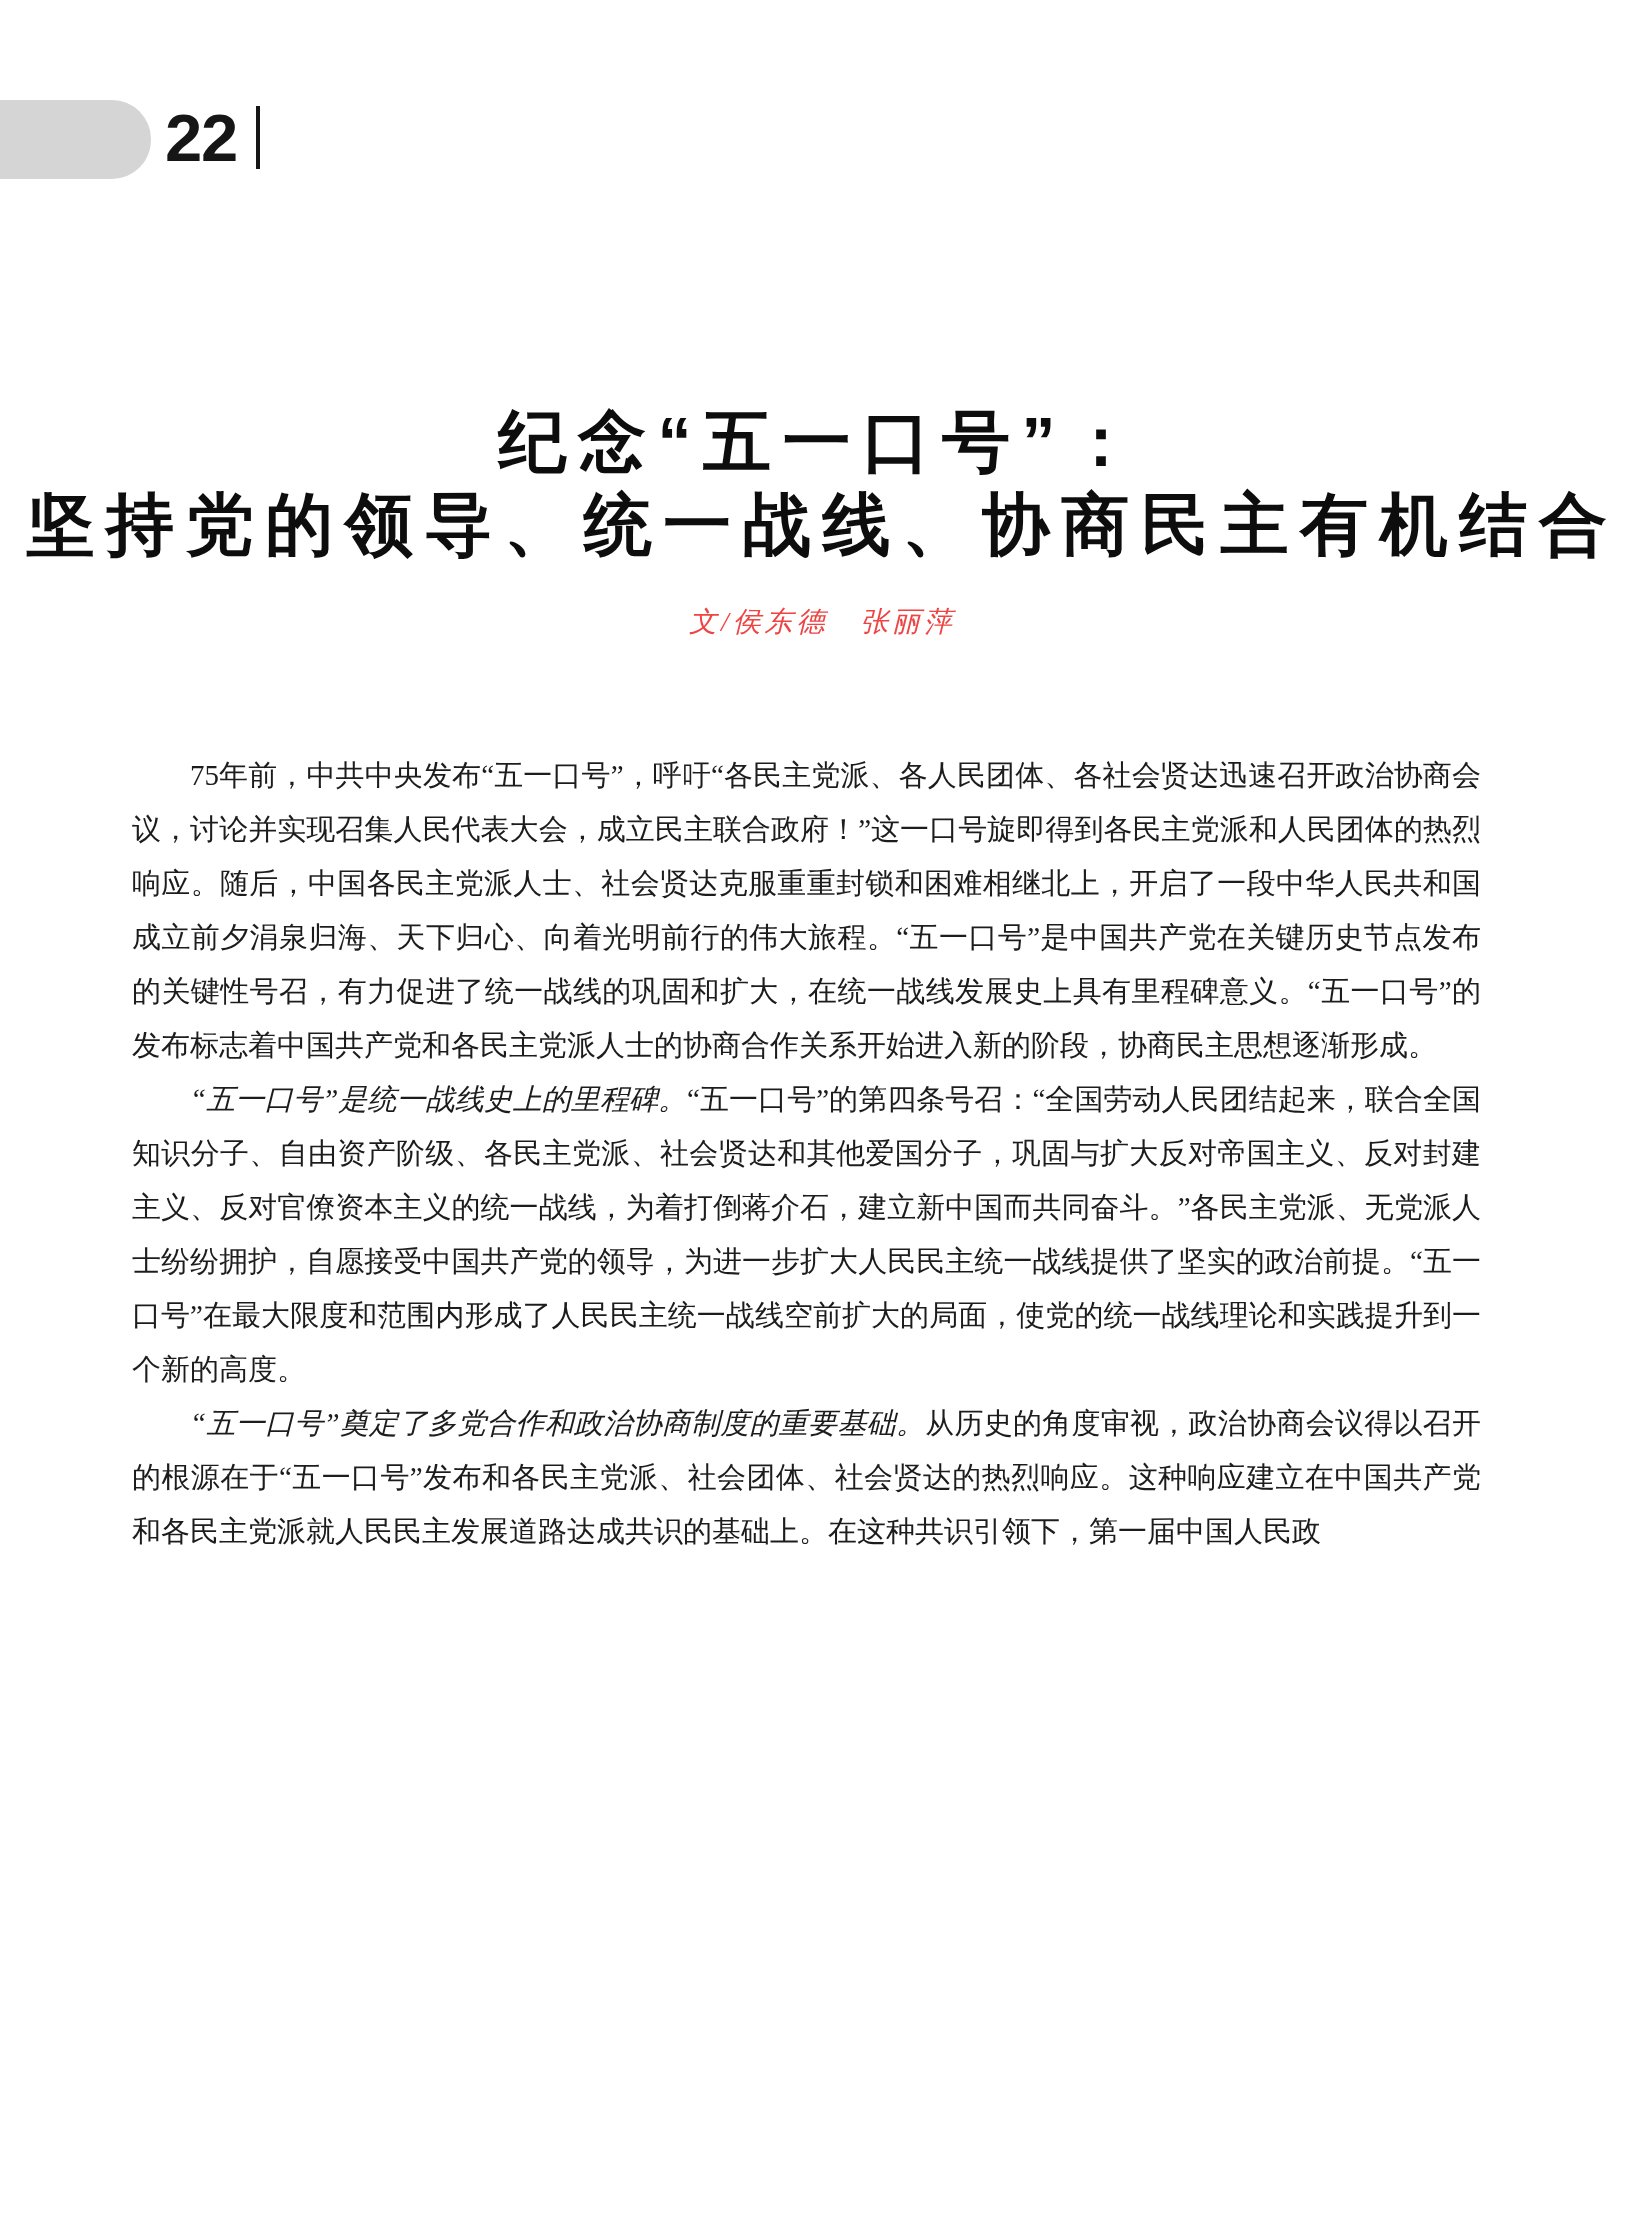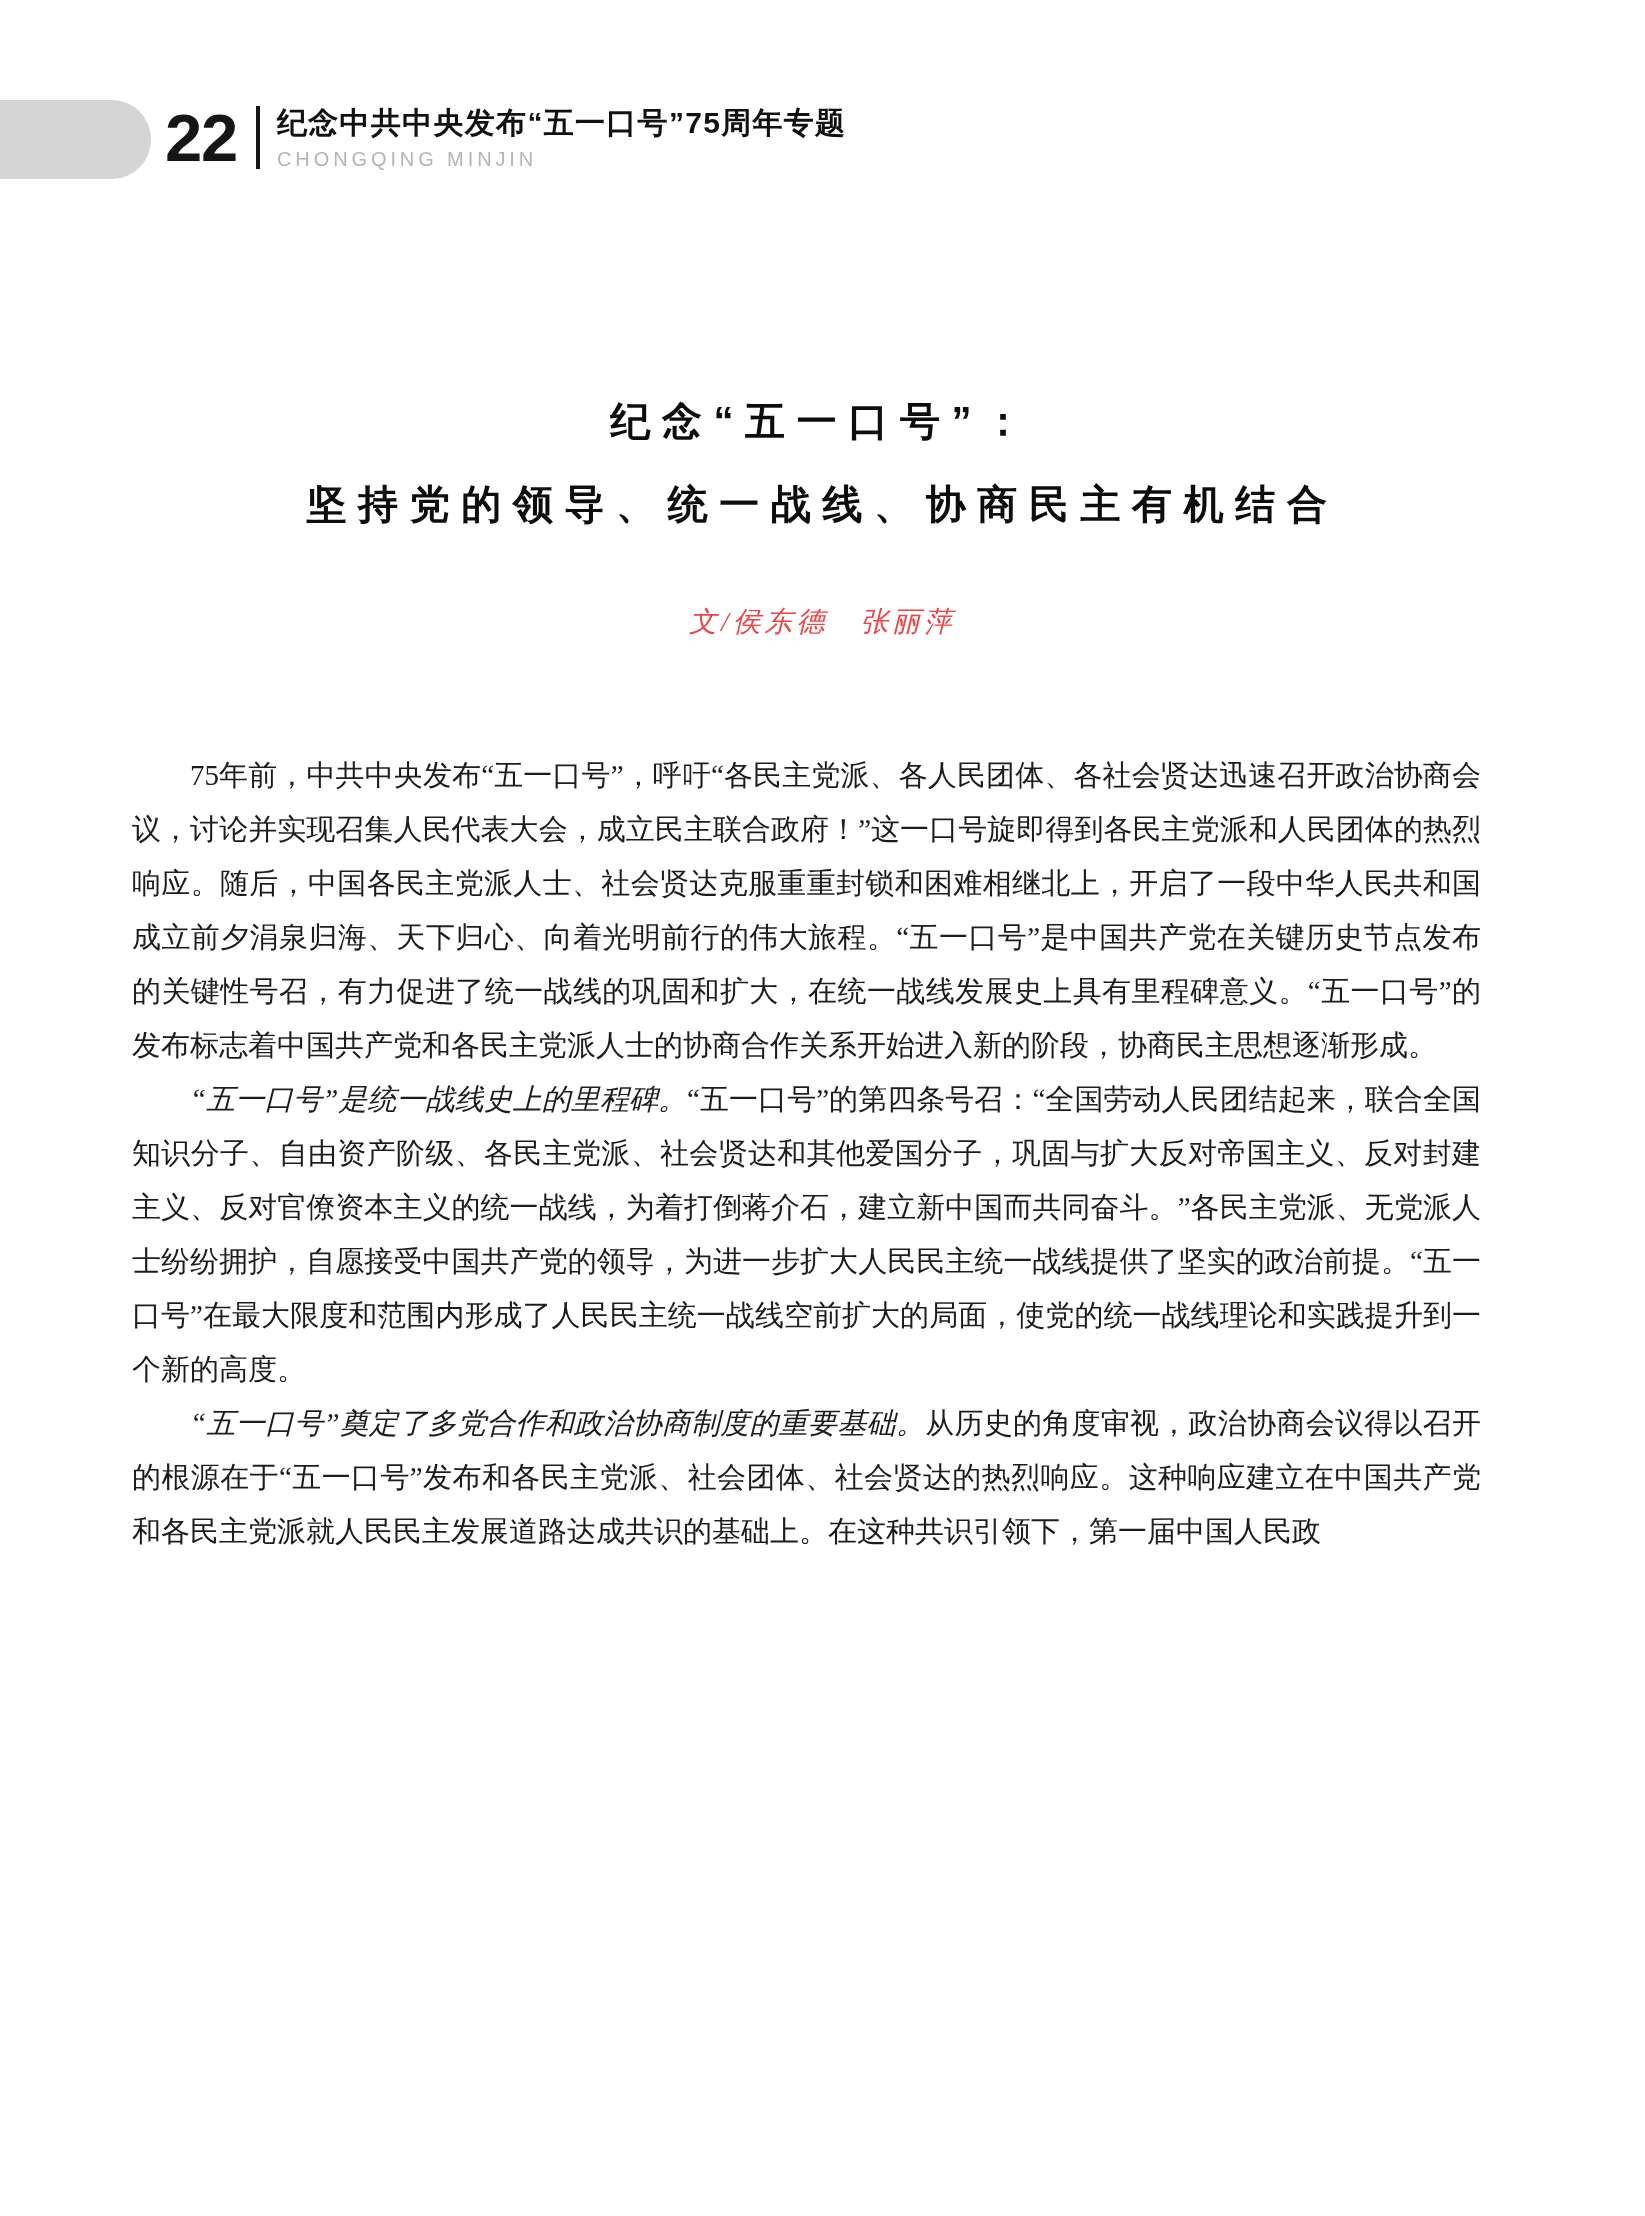--- a/index.html
+++ b/index.html
@@ -39,25 +39,25 @@
   }
   .header-sub {
     margin-top: 7.7px;
     font-family: "Liberation Sans", sans-serif;
     font-size: 20px; line-height: 22px;
     letter-spacing: 3.9px; color: #b5b5b5; white-space: nowrap;
   }
 
   
   .title-block {
-    position: absolute; top: 380px; left: 0; width: 100%;
+    position: absolute; top: 400px; left: 0; width: 100%;
     text-align: center;
     font-family: "Liberation Sans", sans-serif;
     font-weight: bold; color: #0d0d0d;
-    font-size: 40px; line-height: 83px; letter-spacing: 11.6px;
+    font-size: 68px; line-height: 83px; letter-spacing: 11.6px;
     margin: 0;
   }
   .byline {
     position: absolute; top: 605px; left: 0; width: 100%;
     text-align: center;
     font-size: 28px; line-height: 34px; letter-spacing: 3.9px;
     color: #ef4444;
   }
   .kai { font-style: italic; } 
 
@@ -82,24 +82,20 @@
 </style>
 </head>
 <body>
 
 <div class="sheet">
 
   <header class="header-band">
     <div class="gray-tab"></div>
     <div class="page-num">22</div>
     <div class="head-divider"></div>
-    <div class="header-text">
-      <div class="header-topic">纪念中共中央发布“五一口号”75周年专题</div>
-      <div class="header-sub">CHONGQING MINJIN</div>
-    </div>
   </header>
 
   <main>
     <h1 class="title-block"><span>纪念“五一口号”：</span><br><span>坚持党的领导、统一战线、协商民主有机结合</span></h1>
 
     <div class="byline kai">文/侯东德　张丽萍</div>
 
     <section class="body-text">
       <p><span>75年前，中共中央发布“五一口号”，呼吁“各民主党派、各人民团体、各社会贤达迅速召开政治协商会议，讨论并实现召集人民代表大会，成立民主联合政府！”这一口号旋即得到各民主党派和人民团体的热烈响应。随后，中国各民主党派人士、社会贤达克服重重封锁和困难相继北上，开启了一段中华人民共和国成立前夕涓泉归海、天下归心、向着光明前行的伟大旅程。“五一口号”是中国共产党在关键历史节点发布的关键性号召，有力促进了统一战线的巩固和扩大，在统一战线发展史上具有里程碑意义。“五一口号”的发布标志着中国共产党和各民主党派人士的协商合作关系开始进入新的阶段，协商民主思想逐渐形成。</span></p>
 

